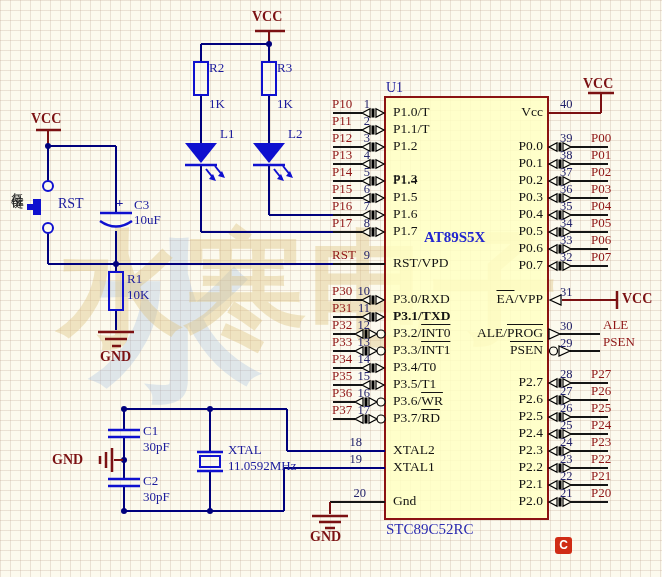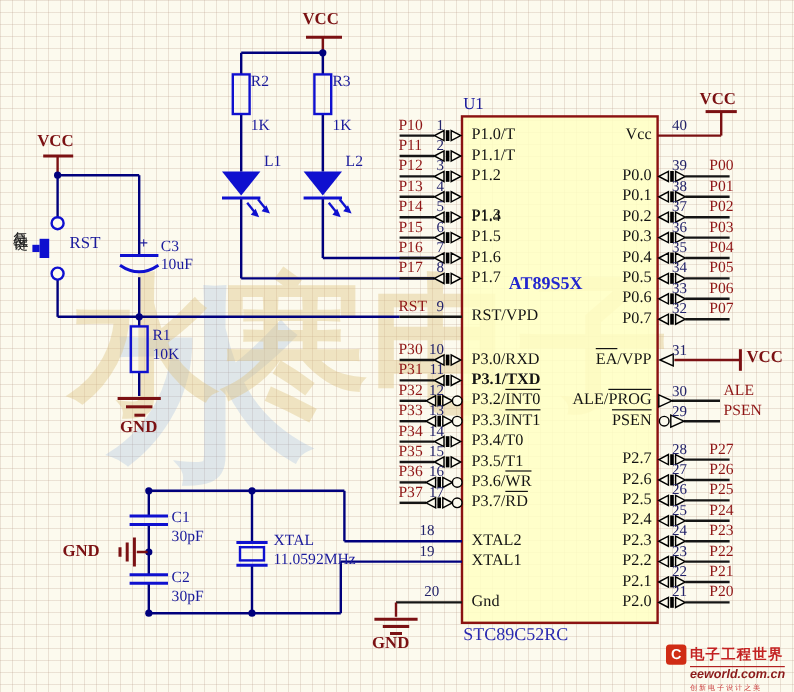--- a/index.html
+++ b/index.html
@@ -463,20 +463,15 @@
       <div class="lbl num" style="left: 560px; top: 469px;">22</div>
       <div class="lbl net" style="left: 591px; top: 469px;">P21</div>
       <div class="lbl inside" style="right: 119px; top: 476px;">P2.1</div>
       <div class="lbl num" style="left: 560px; top: 486px;">21</div>
       <div class="lbl net" style="left: 591px; top: 486px;">P20</div>
       <div class="lbl inside" style="right: 119px; top: 493px;">P2.0</div>
     </div>
 
   <div id="logo">
     <div id="logo-icon">C</div>
-    <div id="logo-col">
-      <div id="logo-title">电子工程世界</div>
-      <div id="logo-domain">eeworld.com.cn</div>
-      <div id="logo-slogan">创新电子设计之美</div>
-    </div>
   </div>
 
 </div>
 
 </body></html>

